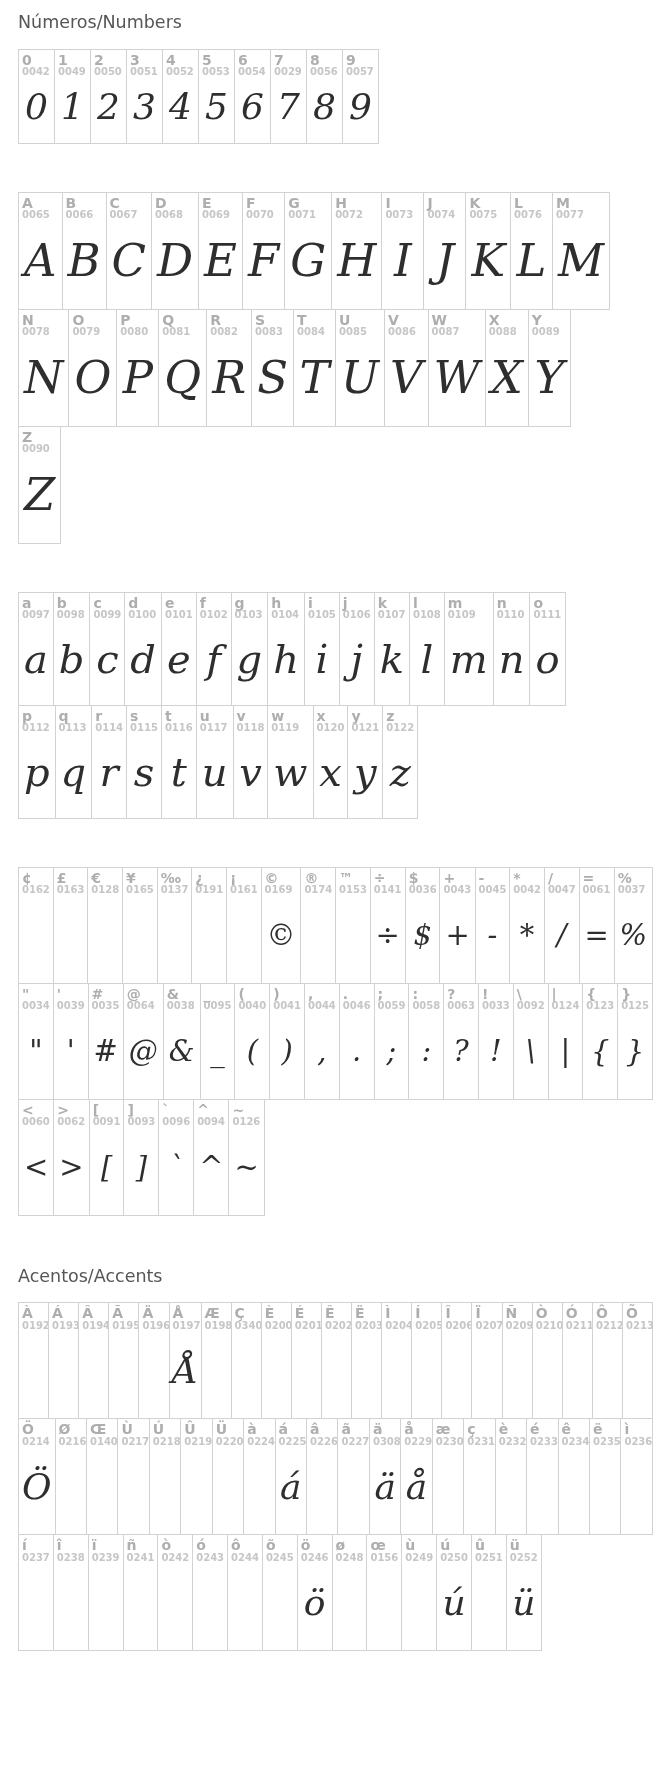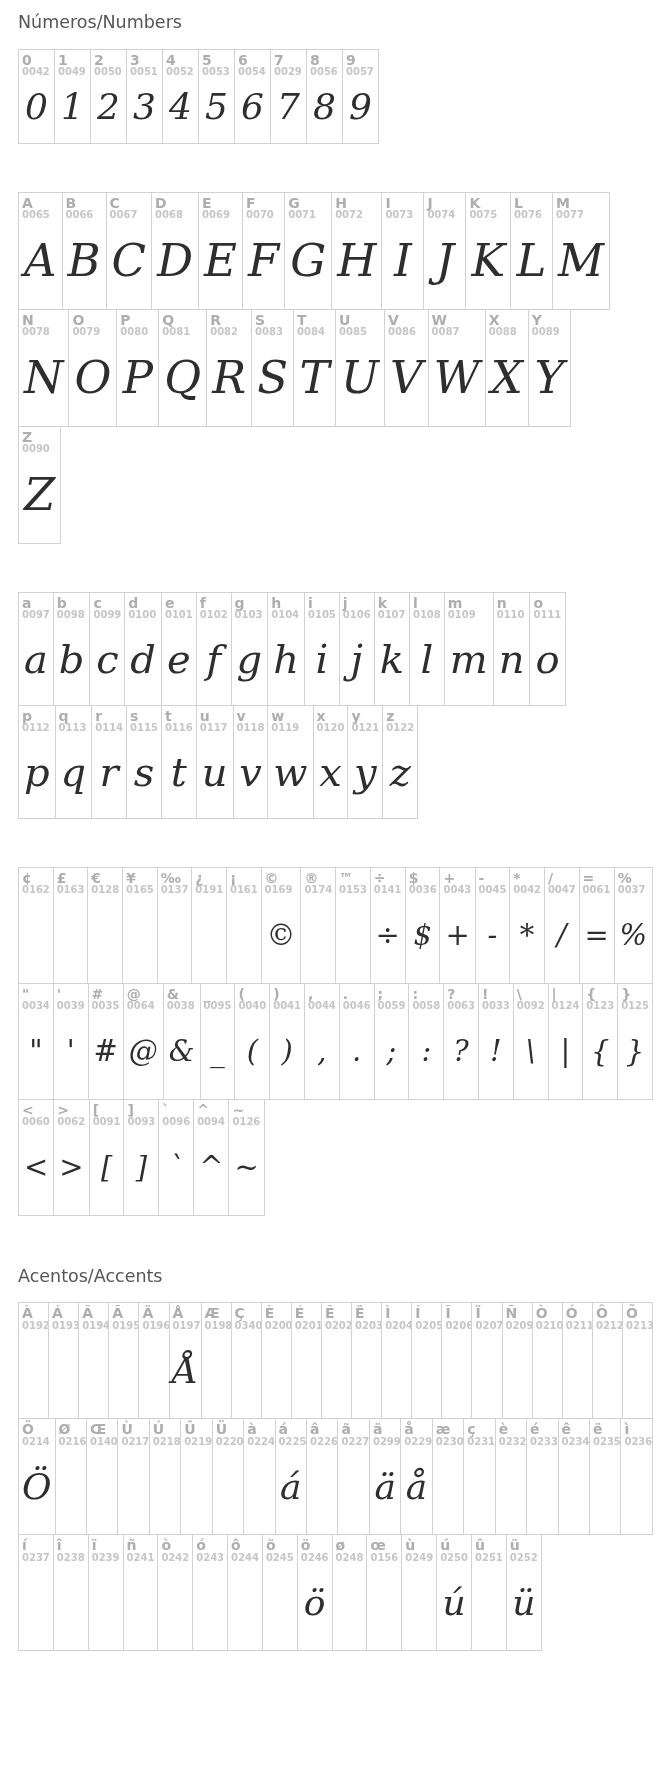--- a/index.html
+++ b/index.html
@@ -1075,21 +1075,21 @@
           <div class="cell">
             <div class="cell-head">
               <div class="char">ã</div>
               <div class="code">0227</div>
             </div>
             <div class="glyph"></div>
           </div>
           <div class="cell">
             <div class="cell-head">
               <div class="char">ä</div>
-              <div class="code">0299</div>
+              <div class="code">0308</div>
             </div>
             <div class="glyph">ä</div>
           </div>
           <div class="cell">
             <div class="cell-head">
               <div class="char">å</div>
               <div class="code">0229</div>
             </div>
             <div class="glyph">å</div>
           </div>

